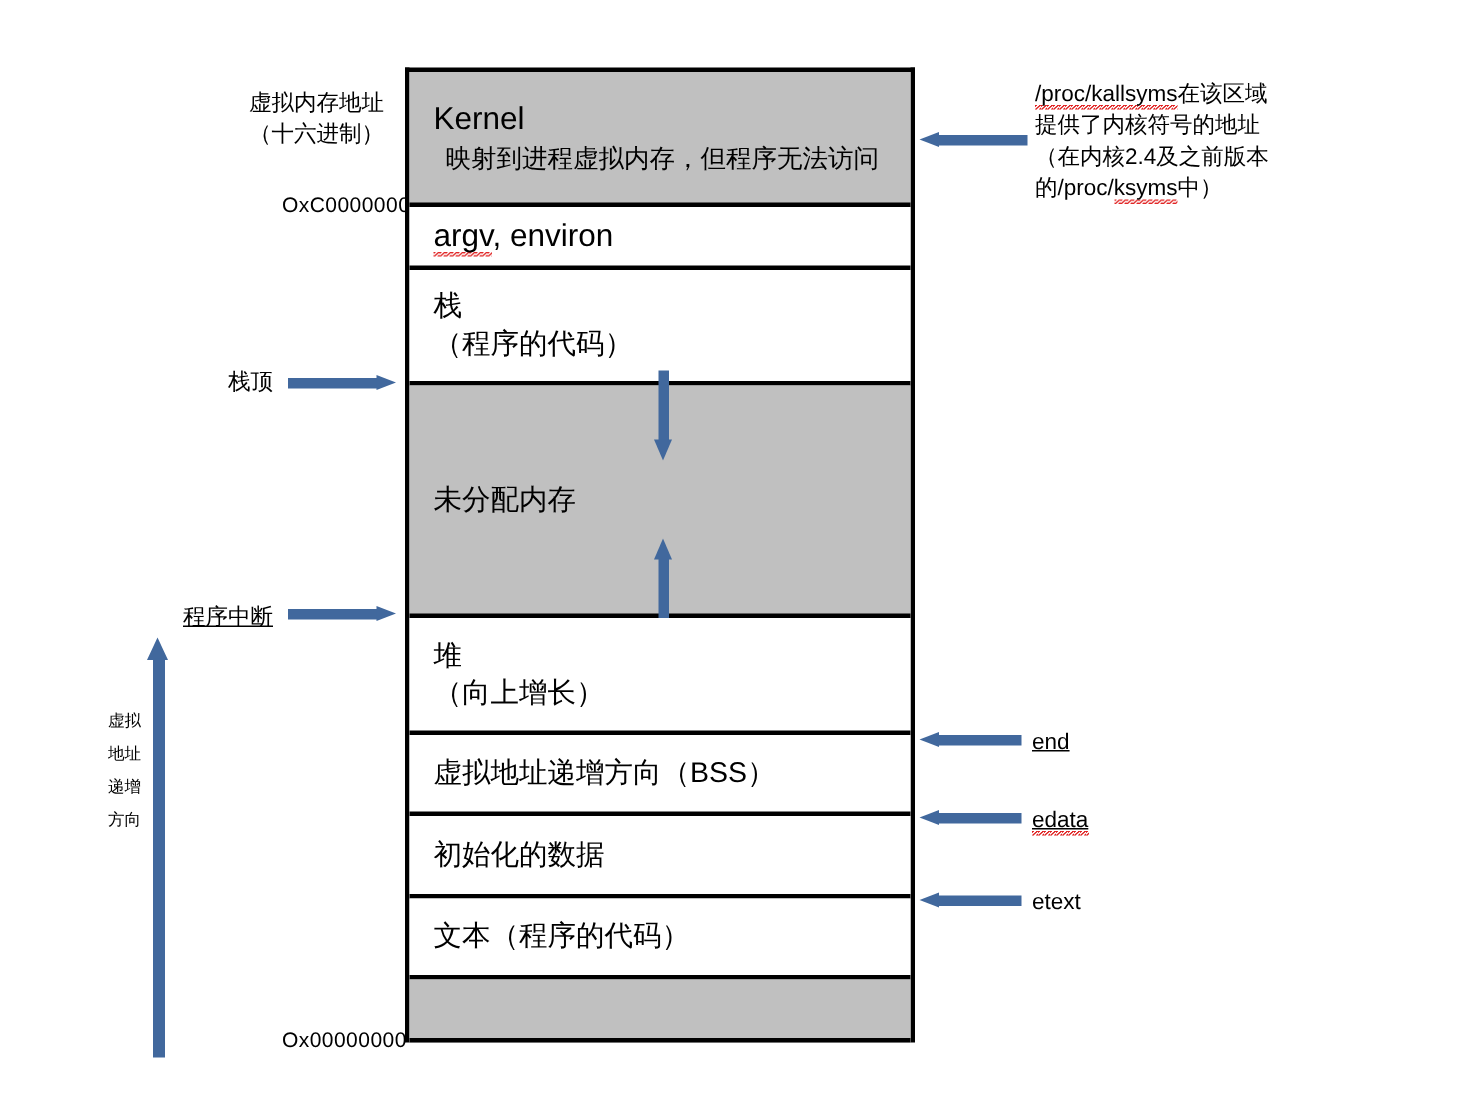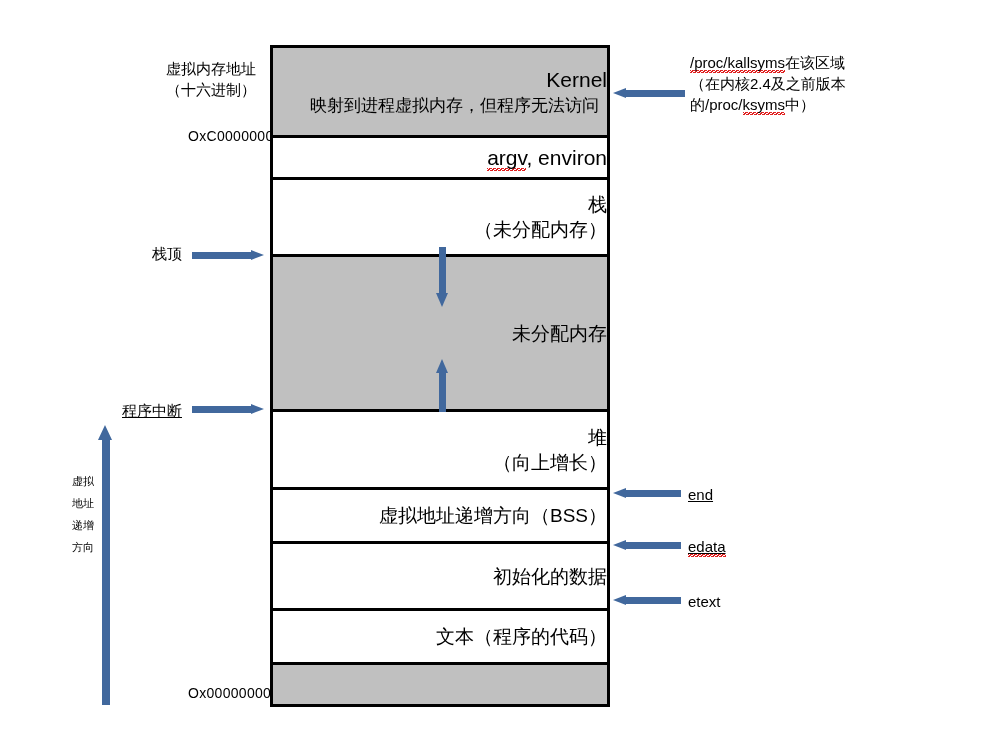--- a/index.html
+++ b/index.html
@@ -13,24 +13,25 @@
   
   #memory-map{
     position:absolute;left:270px;top:45px;width:340px;
     border-left:3px solid #000;border-right:3px solid #000;
     border-top:3px solid #000;box-sizing:border-box;
   }
   .seg{
     border-bottom:3px solid #000;
     box-sizing:border-box;
     display:flex;flex-direction:column;
-    align-items:flex-end;justify-content:center;
+    align-items:flex-start;justify-content:center;
     text-align:center;
     position:relative;
     background:#ffffff;
+    padding-left:16px;
   }
   .seg.gray{background:#c0c0c0;}
   .seg .t1{font-size:19px;line-height:25px;}
   .seg .t2{font-size:17px;line-height:24px;padding:0 8px;}
   .seg .big{font-size:21px;line-height:28px;}
 
   
   .sq{
     background-image:
       repeating-linear-gradient(135deg,
@@ -94,21 +95,21 @@
     <div class="big">Kernel</div>
     <div class="t2">映射到进程虚拟内存，但程序无法访问</div>
   </div>
 
   <div class="seg" style="height:42px">
     <div class="big"><span class="sq">argv</span>, environ</div>
   </div>
 
   <div class="seg" style="height:77px">
     <div class="t1">栈</div>
-    <div class="t1">（未分配内存）</div>
+    <div class="t1">（程序的代码）</div>
   </div>
 
   <div class="seg gray" style="height:155px">
     <div class="t1">未分配内存</div>
     <div class="arrow-v down" style="left:163px;top:-10px;height:60px;">
       <div class="shaft"></div>
       <div class="head"></div>
     </div>
     <div class="arrow-v up" style="left:163px;bottom:-10px;height:60px;">
       <div class="head"></div>
@@ -118,21 +119,21 @@
 
   <div class="seg" style="height:78px">
     <div class="t1">堆</div>
     <div class="t1">（向上增长）</div>
   </div>
 
   <div class="seg" style="height:54px">
     <div class="t1">虚拟地址递增方向（BSS）</div>
   </div>
 
-  <div class="seg" style="height:67px">
+  <div class="seg" style="height:55px">
     <div class="t1">初始化的数据</div>
   </div>
 
   <div class="seg" style="height:54px">
     <div class="t1">文本（程序的代码）</div>
   </div>
 
   <div class="seg gray" style="height:42px"></div>
 
 </div>
@@ -157,20 +158,21 @@
   <div class="shaft"></div>
 </div>
 <div id="vertical-label">虚拟地址递增方向</div>
 
 <div class="arrow-h left" style="left:613px;top:88px;width:72px;">
   <div class="head"></div>
   <div class="shaft"></div>
 </div>
 <div class="note" style="left:690px;top:52px;width:170px;">
   <div><span class="sq">/proc/kallsyms</span><span>在该区域</span></div>
+  <div>提供了内核符号的地址</div>
   <div>（在内核2.4及之前版本</div>
   <div><span>的/proc/</span><span class="sq">ksyms</span><span>中）</span></div>
 </div>
 
 <div class="arrow-h left" style="left:613px;top:488px;width:68px;">
   <div class="head"></div>
   <div class="shaft"></div>
 </div>
 <div class="sidelabel" style="left:688px;top:486px;text-decoration:underline;">end</div>
 

